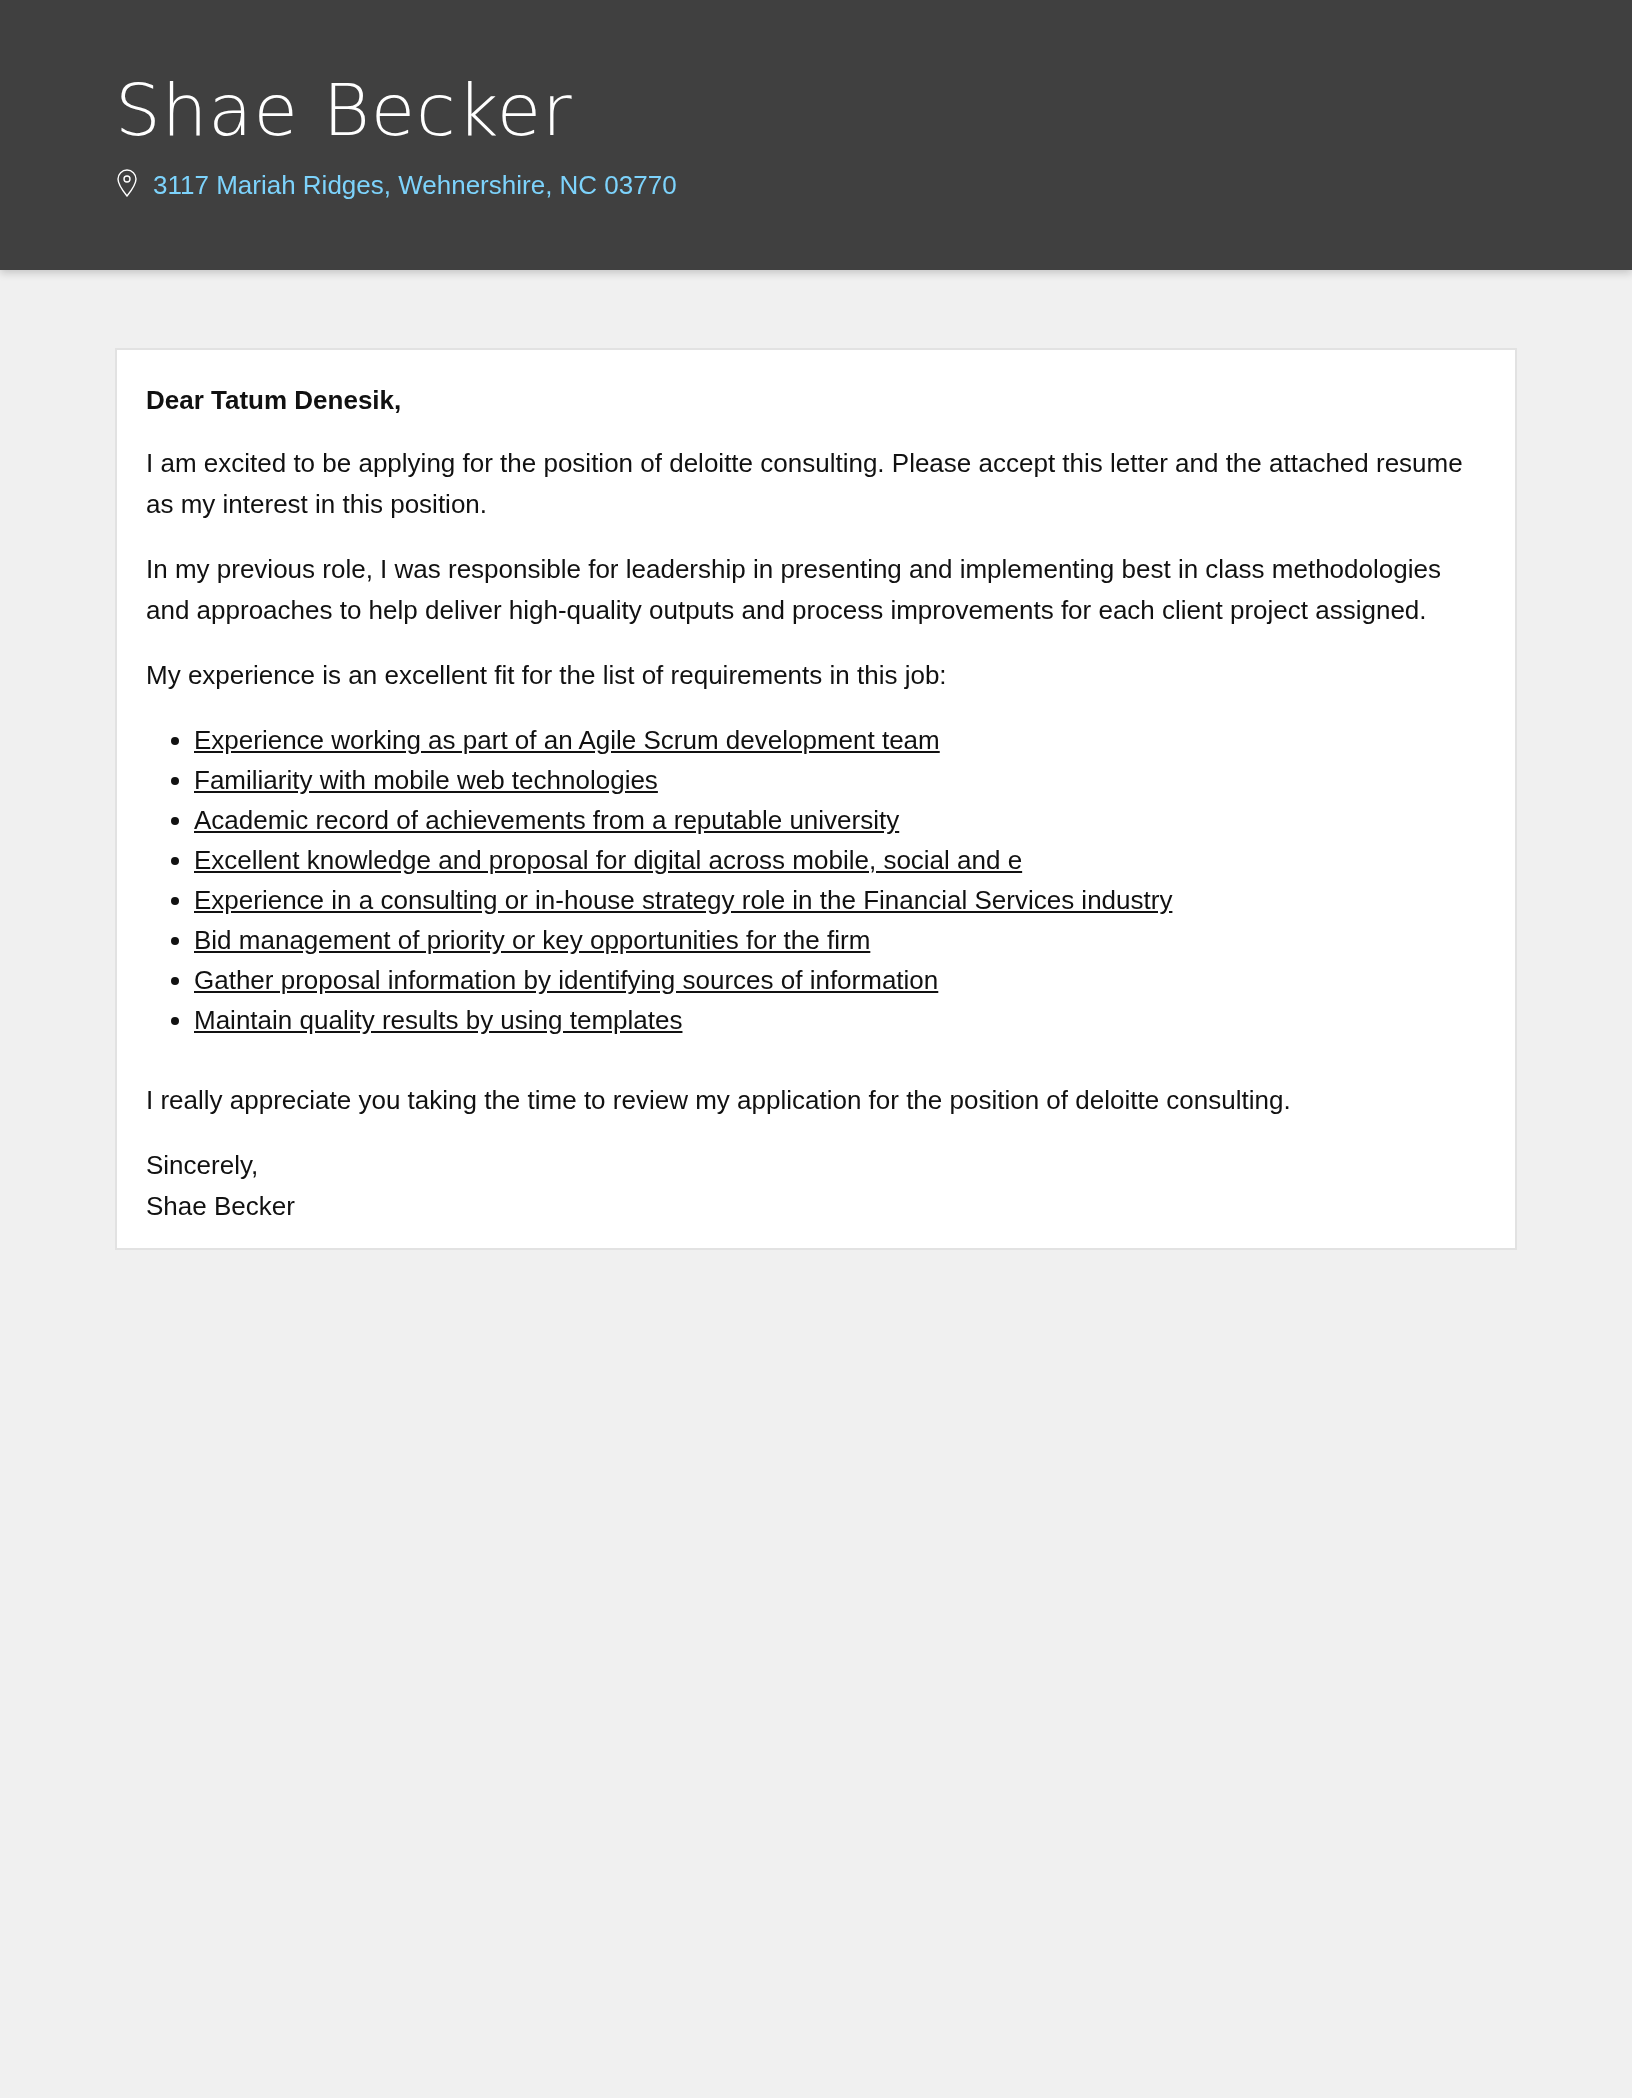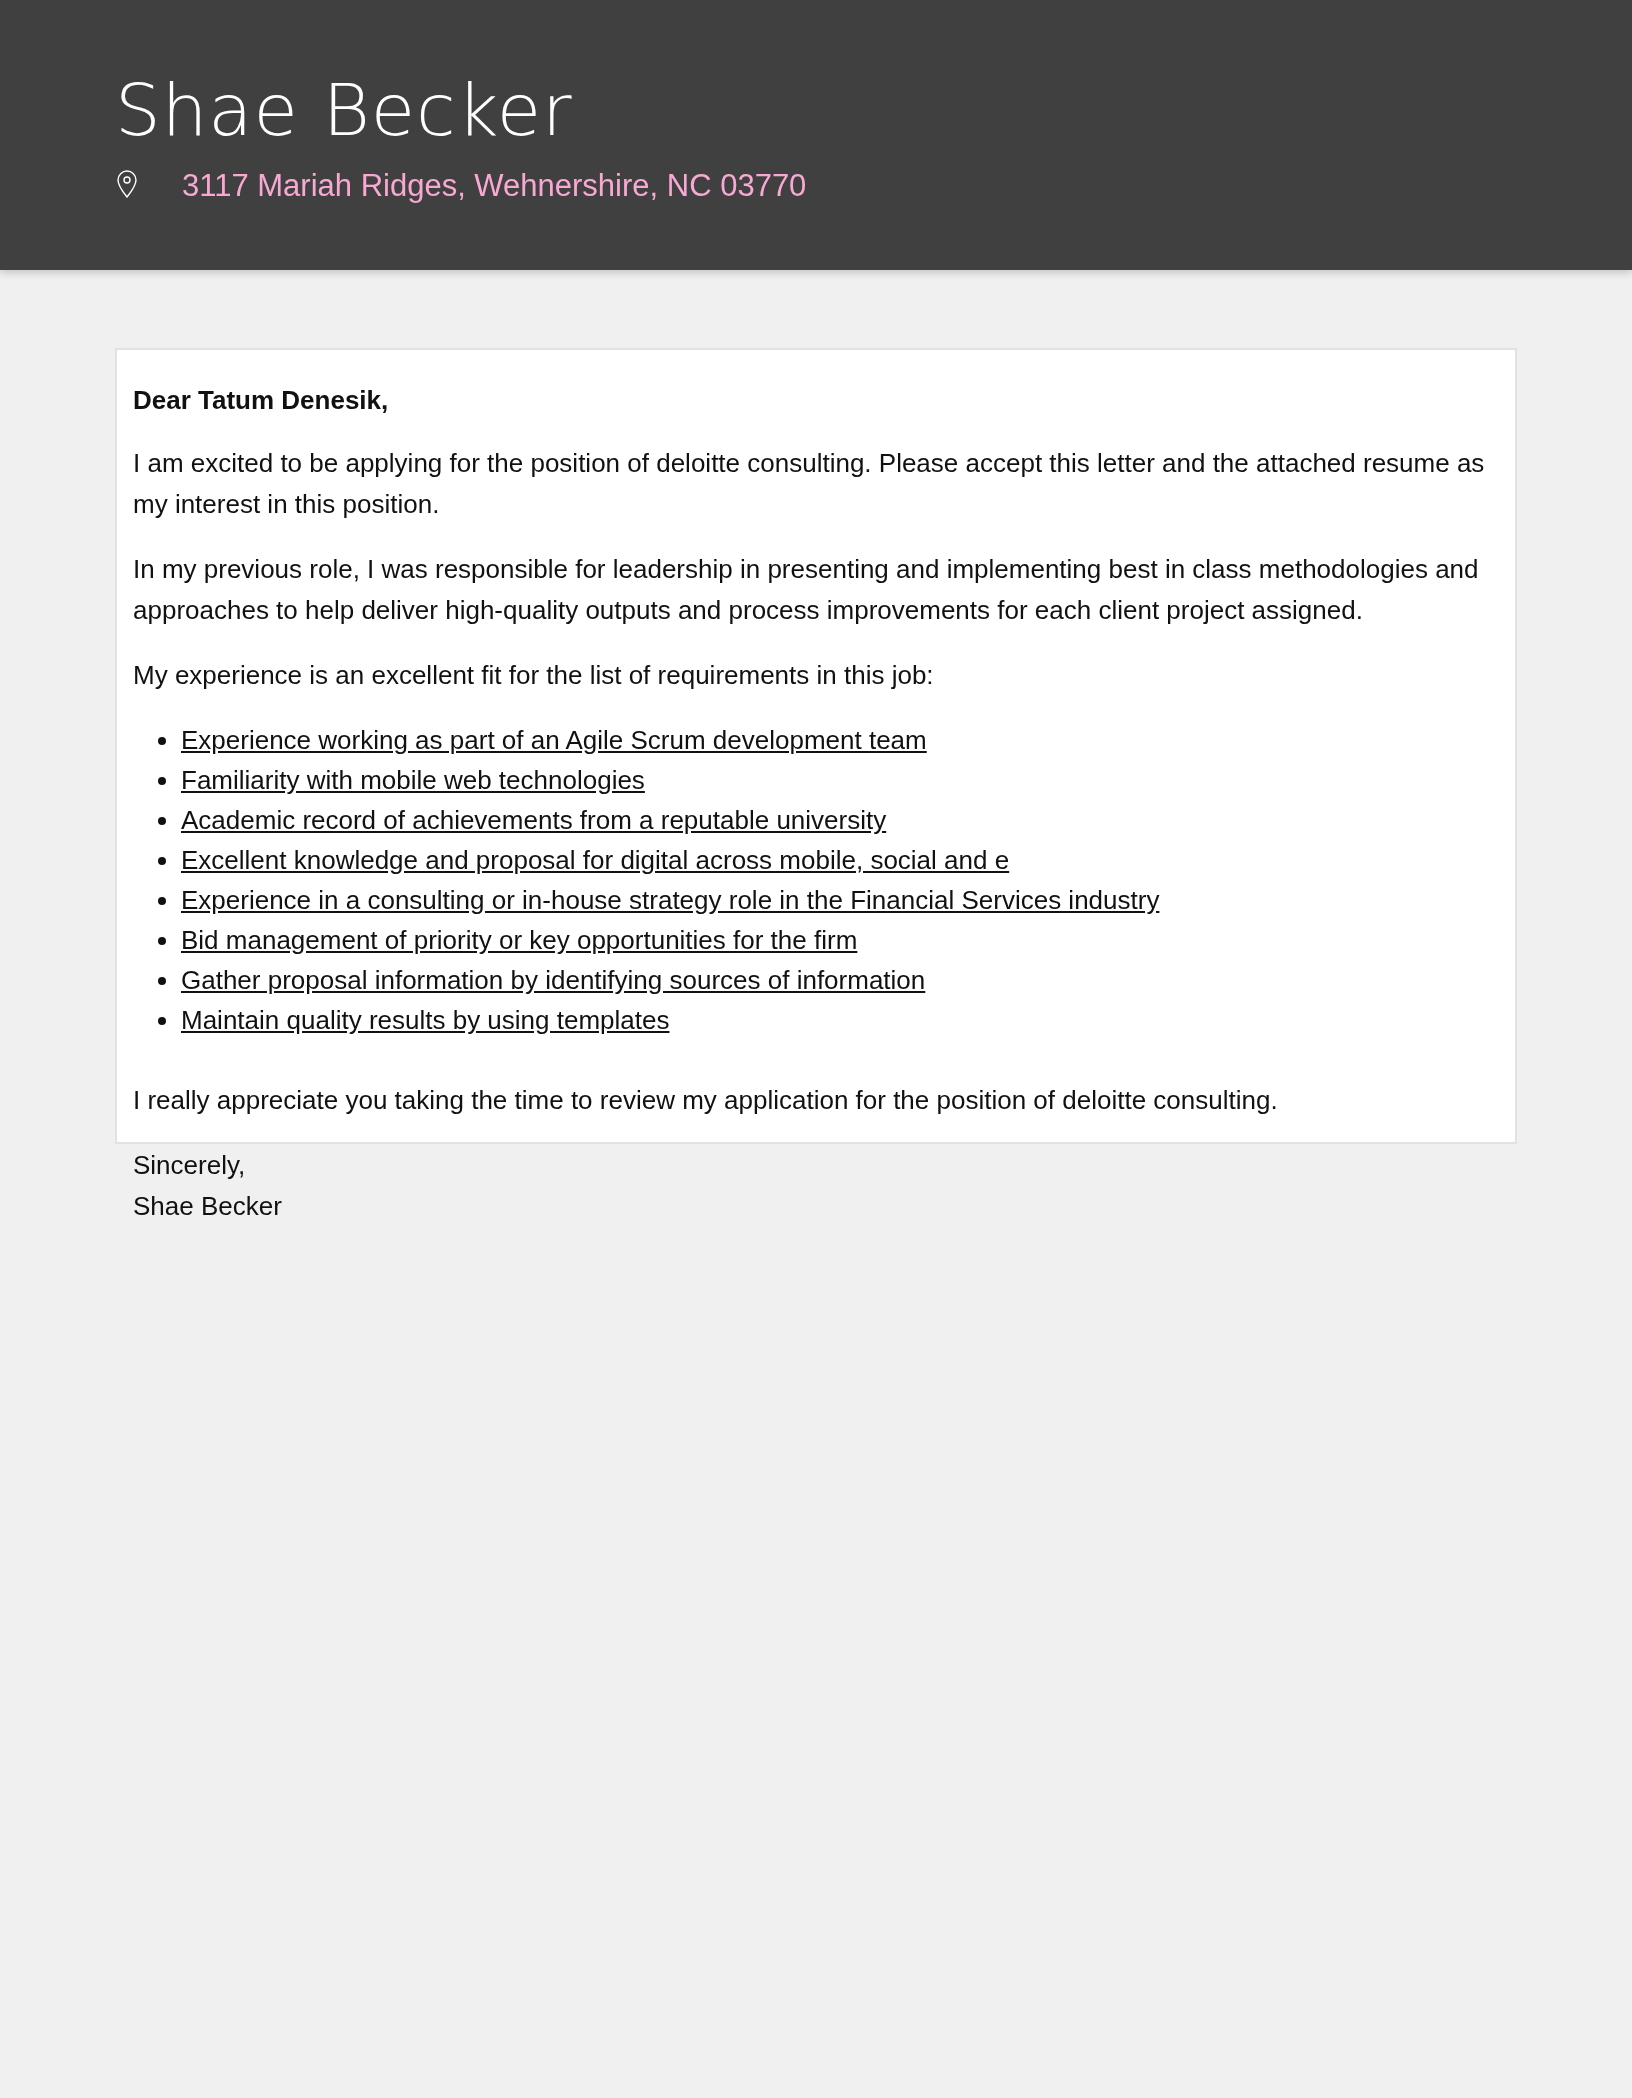--- a/index.html
+++ b/index.html
@@ -28,32 +28,31 @@
     margin: 0;
   }
   .address-row {
     display: flex; align-items: center;
     margin-top: 18px;
     color: #ffffff;
   }
   .address-row svg { width: 24px; height: 30px; margin-right: 14px; }
   .address {
     font-family: "Liberation Sans", sans-serif;
-    font-size: 31px;
-    color: #f9a8d4;
-    margin-left: 29px;
+    font-size: 26px;
+    color: #7dd3fc;
   }
   .card {
     position: absolute;
     left: 115px; top: 348px;
-    width: 1402px; height: 796px;
+    width: 1402px; height: 902px;
     box-sizing: border-box;
     background: #ffffff;
     border: 2px solid #e2e2e2;
-    padding: 30px 28px 0 16px;
+    padding: 30px 28px 0 29px;
   }
   .card p, .card li {
     font-family: "Liberation Sans", sans-serif;
     font-size: 26px;
     line-height: 41px;
     margin: 0;
     color: #111;
   }
   .greeting { font-weight: bold; margin-bottom: 22px !important; }
   .para { margin-bottom: 24px !important; }

